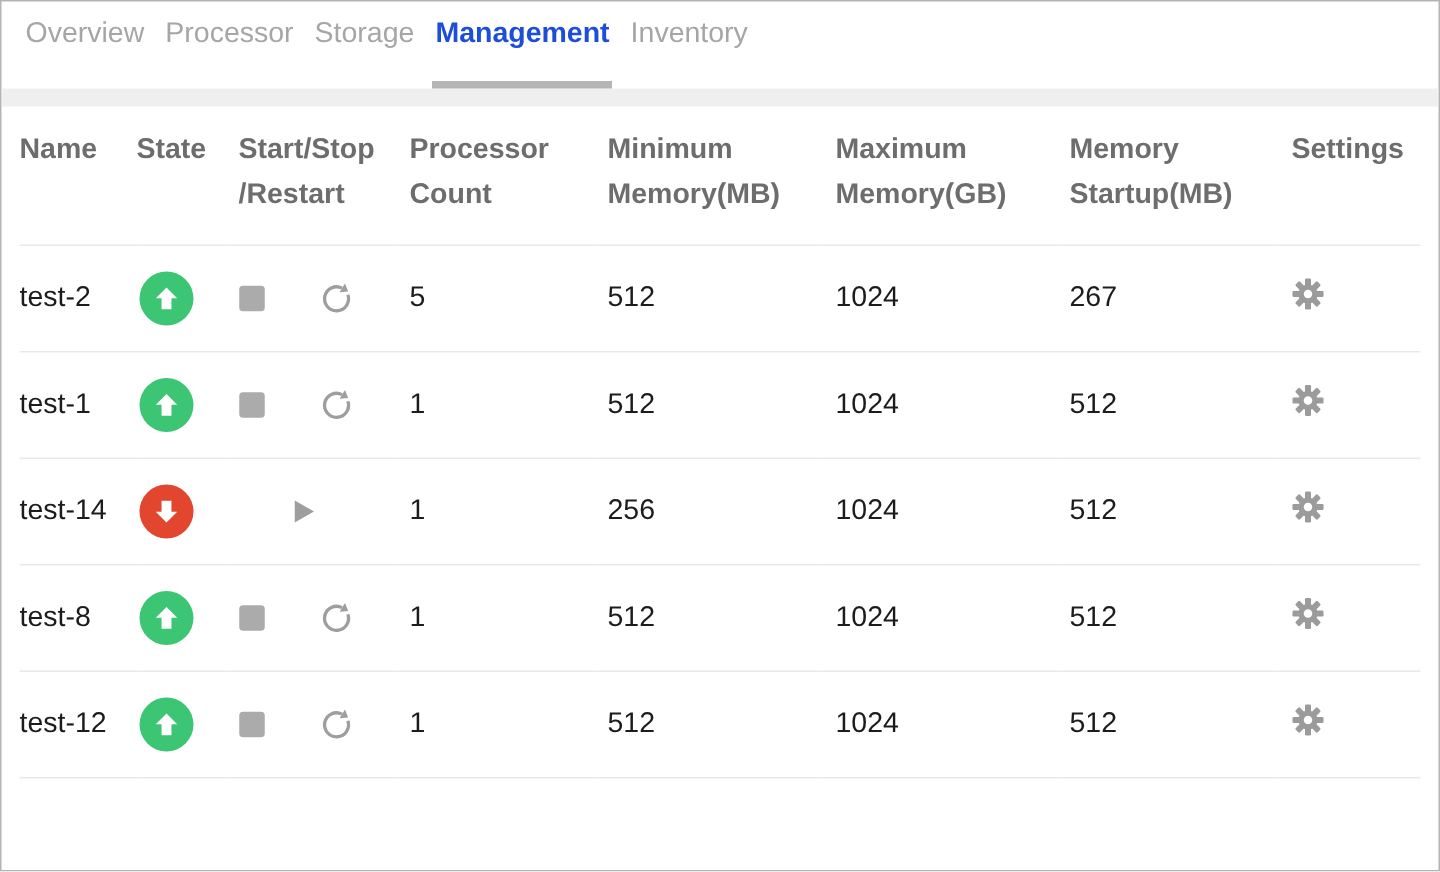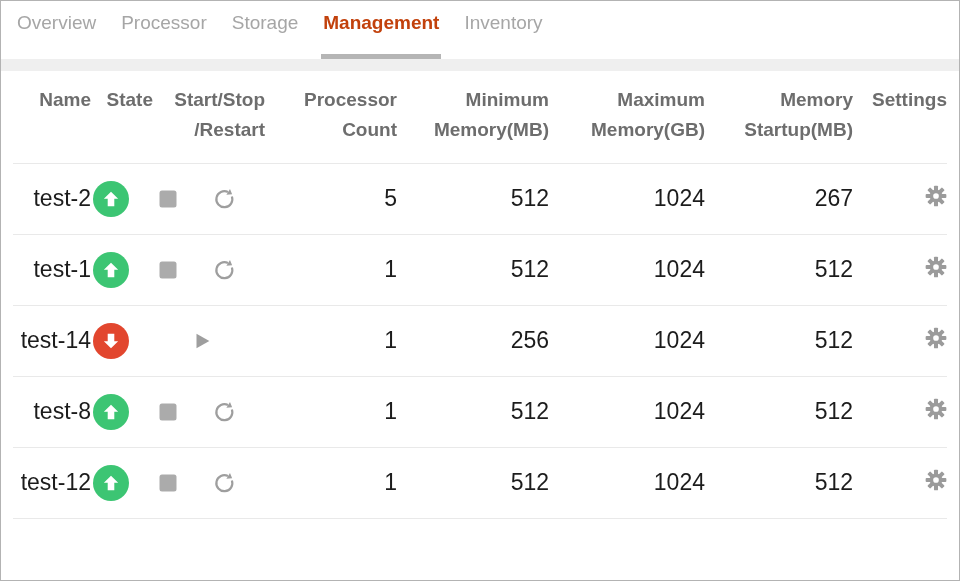--- a/index.html
+++ b/index.html
@@ -2,30 +2,30 @@
 <html style="--c-running: #3cc573; --c-stopped: #e2462e; --c-icon: #9e9e9e; --c-underline: #b5b5b5; --c-border: #e9e9e9; --c-band: #efefef;"><head>
 <meta charset="utf-8">
 <style>
   :root{
     --c-running:#3cc573; --c-stopped:#e2462e; --c-icon:#9e9e9e;
     --c-border:#e9e9e9; --c-underline:#b5b5b5; --c-band:#efefef;
   }
   *{box-sizing:border-box}
   body{margin:0;background:#fff;font-family:"Liberation Sans","DejaVu Sans",sans-serif;}
   .frame{width:960px;height:581px;border:1px solid #b3b3b3;background:#fff;overflow:hidden;}
-  .tabbar{display:flex;gap:21px;padding:0 14px;height:58px;align-items:stretch;}
+  .tabbar{display:flex;gap:10px;padding:0 14px;height:58px;align-items:stretch;}
   .tab{font-size:19px;color:#a6a6a6;padding:11px 2px 0;border-bottom:5px solid transparent;white-space:nowrap;cursor:pointer;}
-  .tab.active{color:#c2410c;font-weight:bold;border-bottom-color:var(--c-underline);}
+  .tab.active{color:#1d4ed8;font-weight:bold;border-bottom-color:var(--c-underline);}
   .band{height:12px;background:var(--c-band);}
   .content{padding:0 12px;}
   .section-title{font-size:23px;color:#1d1d1d;padding:24px 2px 20px;border-bottom:1px solid #e4e4e4;}
   table{width:100%;border-collapse:collapse;table-layout:fixed;}
-  th{font-size:19px;font-weight:bold;color:#6d6d6d;text-align:right;vertical-align:top;
+  th{font-size:19px;font-weight:bold;color:#6d6d6d;text-align:left;vertical-align:top;
      padding:14px 0 0 0;height:92px;line-height:30px;border-bottom:1px solid var(--c-border);}
-  td{height:71px;border-bottom:1px solid var(--c-border);font-size:23px;color:#1c1c1c;vertical-align:middle;padding:0;text-align:right;}
+  td{height:71px;border-bottom:1px solid var(--c-border);font-size:19px;color:#1c1c1c;vertical-align:middle;padding:0;}
   th.pad,td.pad{padding-left:8px;}
   th.pad6,td.pad6{padding-left:6px;}
   .badge{width:36px;height:36px;border-radius:50%;display:flex;align-items:center;justify-content:center;margin-left:2px;}
   .badge.up{background:var(--c-running);}
   .badge.down{background:var(--c-stopped);}
   .actions{display:flex;align-items:center;gap:35px;}
   .iconbtn{background:none;border:0;padding:0;margin:0;cursor:pointer;display:inline-flex;align-items:center;color:var(--c-icon);}
   .act-start{margin-left:32px;}
   svg{display:block;}
 </style>

